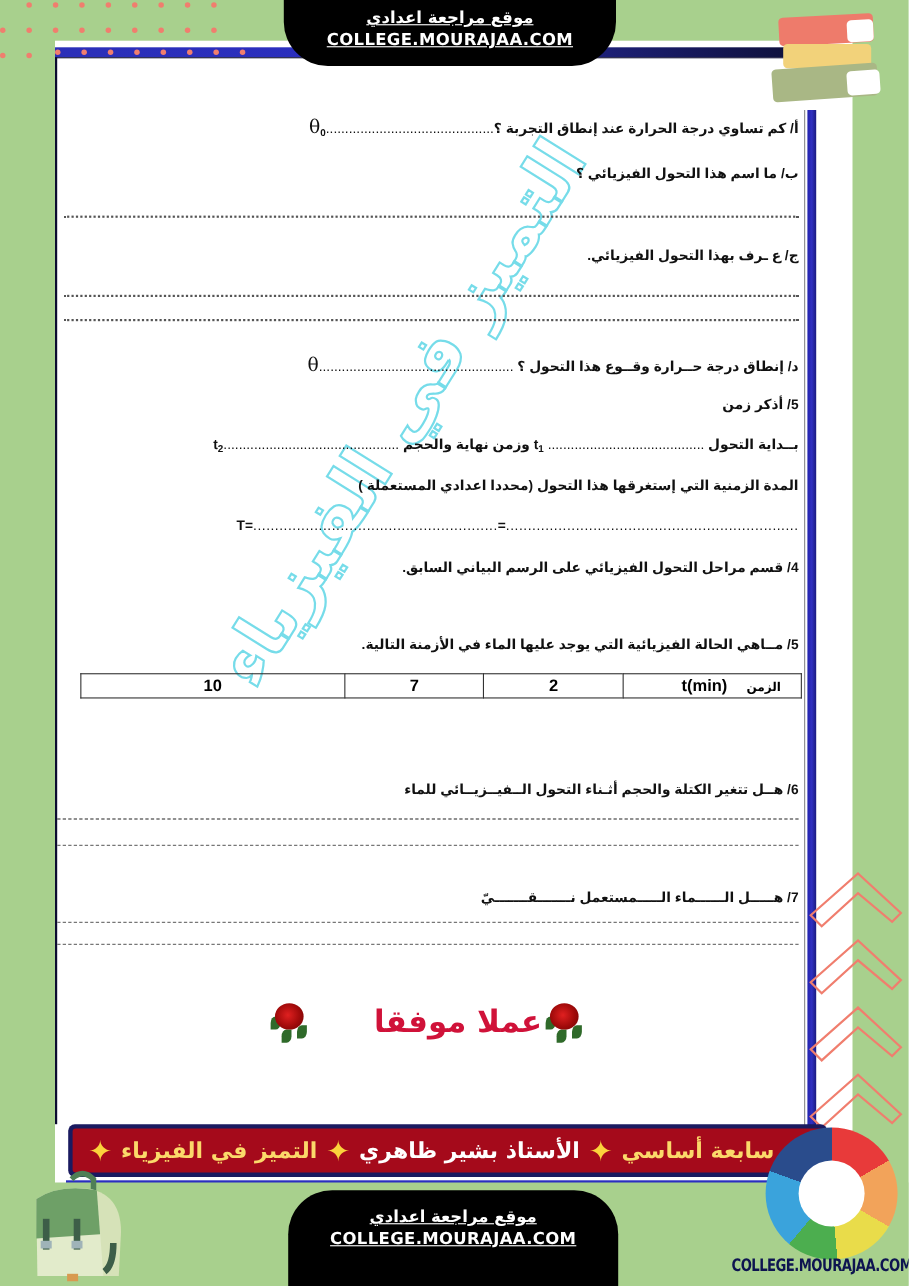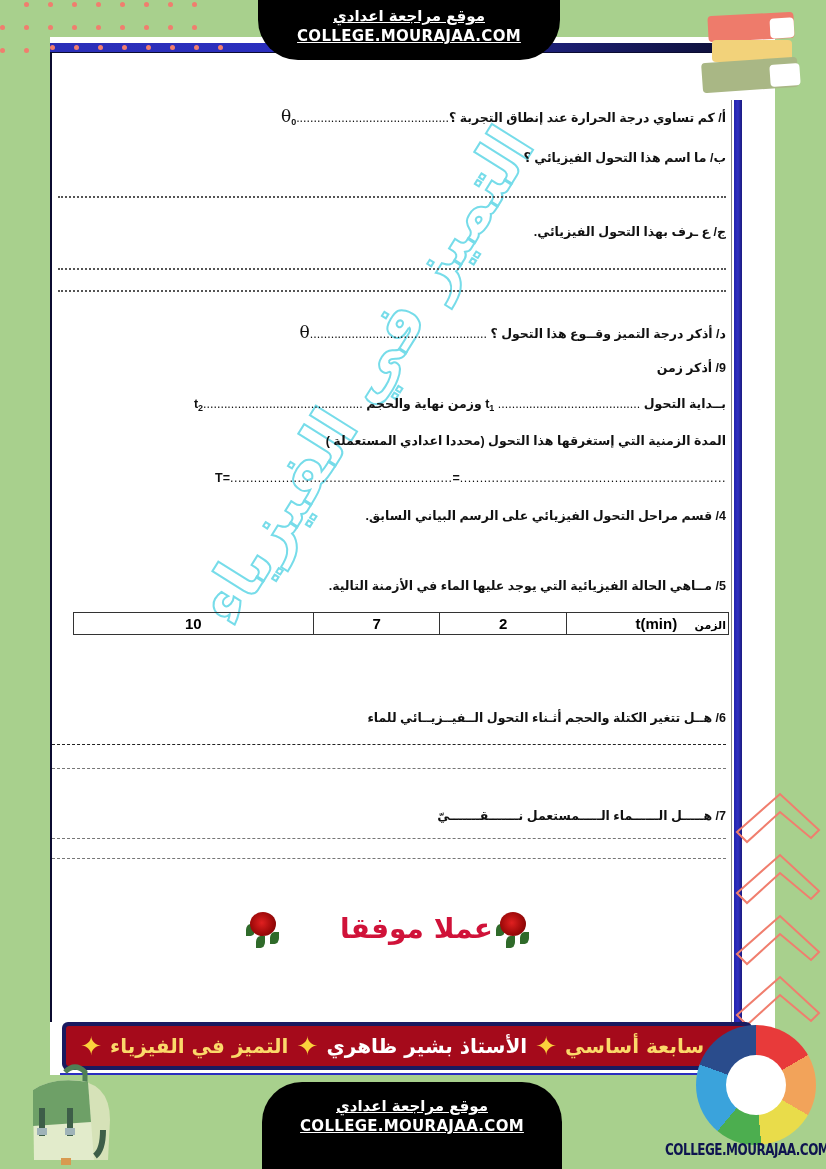--- a/index.html
+++ b/index.html
@@ -35,21 +35,21 @@
   .theta { font-family: "DejaVu Serif", serif; font-weight: normal; font-size: 17px; }
   .sub { font-size: 9px; vertical-align: -3px; }
   .fill { letter-spacing: 0.5px; font-weight: normal; }
 
   
   .tbl { position: absolute; left: 73px; top: 612px; width: 656px; border-collapse: collapse; direction: rtl; font-weight: bold; }
   .tbl td { border: 1px solid #333; text-align: center; font-size: 15px; }
   .tbl tr.h td { height: 22px; }
   .tbl tr.r td { height: 38px; font-size: 13px; vertical-align: bottom; padding-bottom: 6px; letter-spacing: 1px; }
   .tbl td.lbl { width: 162px; position: relative; text-align: right; font-size: 12px; }
-  .lbl .ar-small { font-size: 11px; margin-right: 2px; }
+  .lbl .ar-small { font-size: 11px; margin-right: 18px; }
   .lbl .tmin { font-size: 15px; margin-right: 14px; }
 
   
   .watermark { position: absolute; left: 150px; top: 300px; width: 480px; transform: rotate(-58deg); transform-origin: center;
     font-size: 64px; font-weight: bold; color: transparent; -webkit-text-stroke: 2px #5fd6e6; direction: rtl; white-space: nowrap; text-align: center; font-family: "DejaVu Sans", sans-serif; opacity: 0.85; }
 
   
   .goodluck { position: absolute; left: 340px; top: 912px; font-size: 28px; color: #d01239; font-weight: bold; direction: rtl; font-family: "DejaVu Sans", sans-serif; }
   .rose { position: absolute; width: 34px; height: 40px; }
   .rose .bloom { position: absolute; left: 4px; top: 4px; width: 26px; height: 24px; border-radius: 50%; background: radial-gradient(circle at 45% 45%, #e02020 0%, #a00a0a 55%, #6a0404 100%); }
@@ -139,24 +139,24 @@
 <div class="content">
   <div class="q" style="top:16px;">
     <span>أ/ كم تساوي درجة الحرارة عند إنطاق التجربة  ؟</span><span class="fill">............................................</span><span class="theta">θ</span><span class="sub">0</span>
   </div>
   <div class="q" style="top:60px;">ب/ ما اسم هذا التحول الفيزيائي   ؟</div>
   <div class="dotline" style="top:106px;"></div>
   <div class="q" style="top:134px;">ج/ ع ـرف بهذا التحول الفيزيائي.</div>
   <div class="dotline" style="top:178px;"></div>
   <div class="dotline" style="top:200px;"></div>
   <div class="q" style="top:232px;">
-    <span>د/ أذكر درجة التميز وقــوع هذا التحول ؟</span> <span class="fill">...................................................</span><span class="theta">θ</span>
-  </div>
-
-  <div class="q" style="top:270px;">9/ أذكر زمن</div>
+    <span>د/ إنطاق درجة حــرارة وقــوع هذا التحول ؟</span> <span class="fill">...................................................</span><span class="theta">θ</span>
+  </div>
+
+  <div class="q" style="top:270px;">5/ أذكر زمن</div>
   <div class="q" style="top:306px;">
     <span>بــداية التحول</span>
     <span class="fill">.........................................</span>
     <span>t</span><span class="sub">1</span>
     <span>وزمن نهاية والحجم</span>
     <span class="fill">..............................................</span><span>t</span><span class="sub">2</span>
   </div>
   <div class="q" style="top:343px;">المدة الزمنية  التي إستغرقها هذا التحول (محددا اعدادي المستعملة )</div>
   <div class="q" style="top:381px;">
     <span class="fill">...................................................................</span><span>=</span><span class="fill">........................................................</span><span style="direction:ltr;unicode-bidi:embed;">T=</span>

